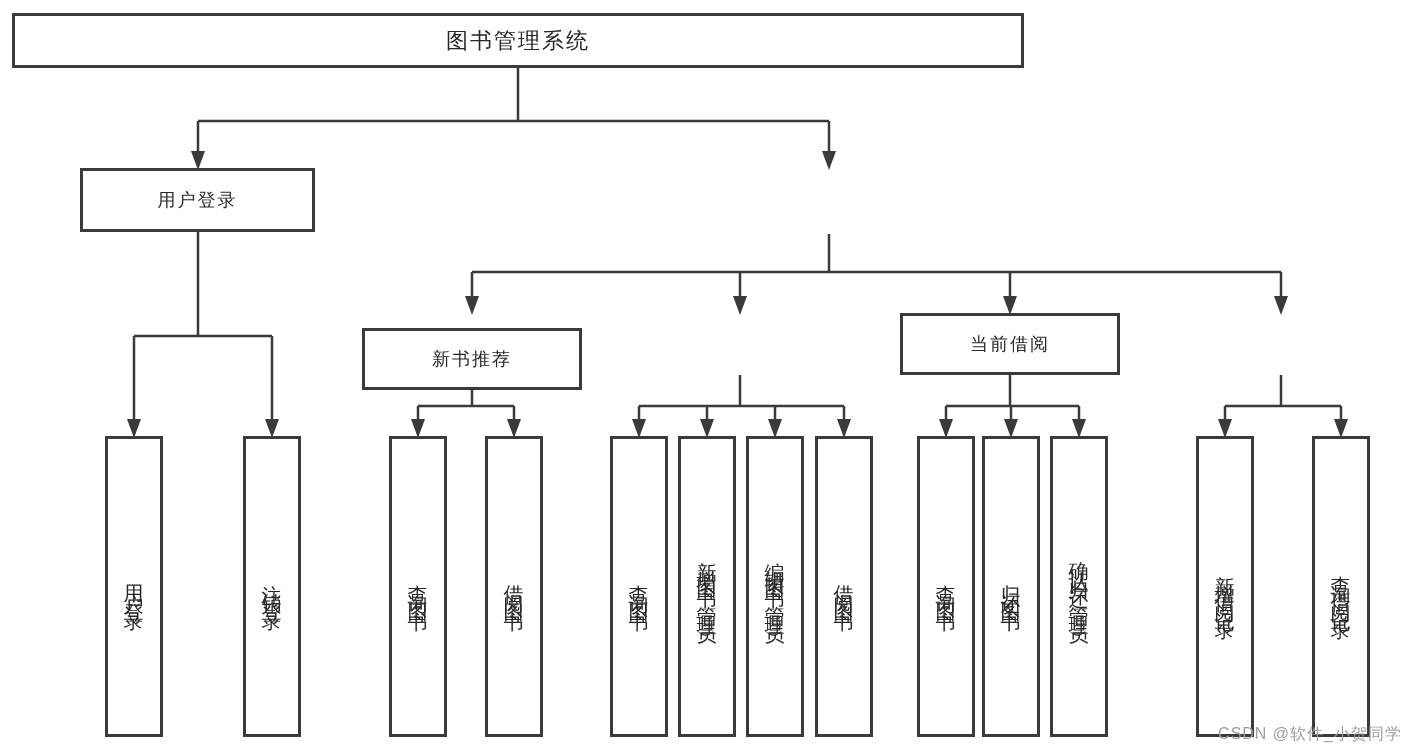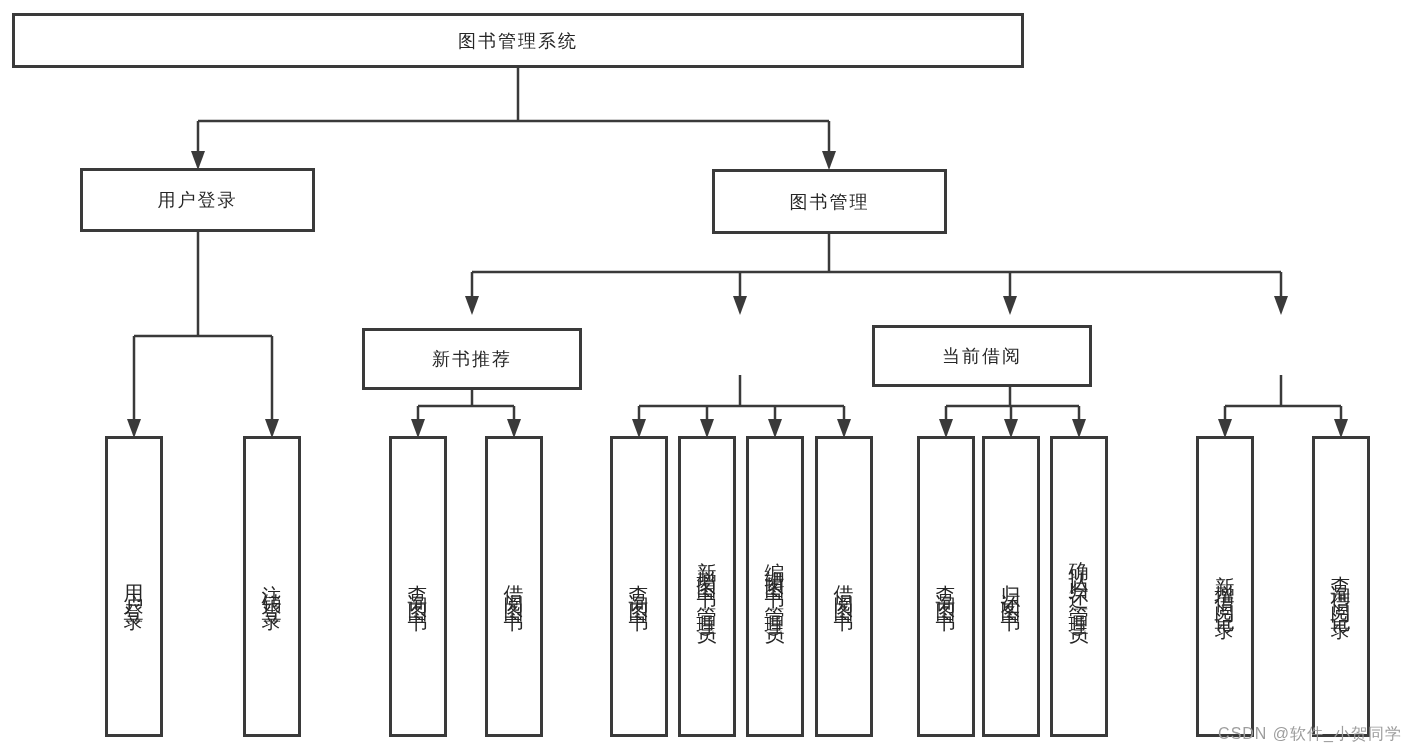--- a/index.html
+++ b/index.html
@@ -22,21 +22,21 @@
     box-sizing: border-box;
     background: #ffffff;
     border: 3px solid #3a3a3a;
     display: flex;
     align-items: center;
     justify-content: center;
     z-index: 2;
     color: #262626;
   }
   .node.h { font-size: 18px; letter-spacing: 2px; }
-  .node.root { font-size: 18px; letter-spacing: 2px; }
+  .node.root { font-size: 22px; letter-spacing: 2px; }
   .node.leaf { width: 58px; top: 436px; height: 301px; }
   .node.leaf .vtext {
     writing-mode: vertical-rl;
     text-orientation: mixed;
     font-size: 20px;
     letter-spacing: 9px;
     line-height: 1;
     white-space: nowrap;
     color: #262626;
   }
@@ -121,28 +121,25 @@
     </g>
   </svg>
 
   <div class="node root" style="left:12px; top:13px; width:1012px; height:55px;">
     <span>图书管理系统</span>
   </div>
 
   <div class="node h" style="left:80px; top:168px; width:235px; height:64px;">
     <span>用户登录</span>
   </div>
-  <div class="node h" style="left:712px; top:169px; width:235px; height:65px;">
-    <span>图书管理</span>
-  </div>
 
   <div class="node h" style="left:362px; top:328px; width:220px; height:62px;">
     <span>新书推荐</span>
   </div>
-  <div class="node h" style="left:872px; top:313px; width:220px; height:62px;margin-top:12px;">
+  <div class="node h" style="left:900px; top:313px; width:220px; height:62px;">
     <span>当前借阅</span>
   </div>
 
   <div class="node leaf" style="left:105px;">
     <span class="vtext">用户登录</span>
   </div>
   <div class="node leaf" style="left:243px;">
     <span class="vtext">注销登录</span>
   </div>
 

